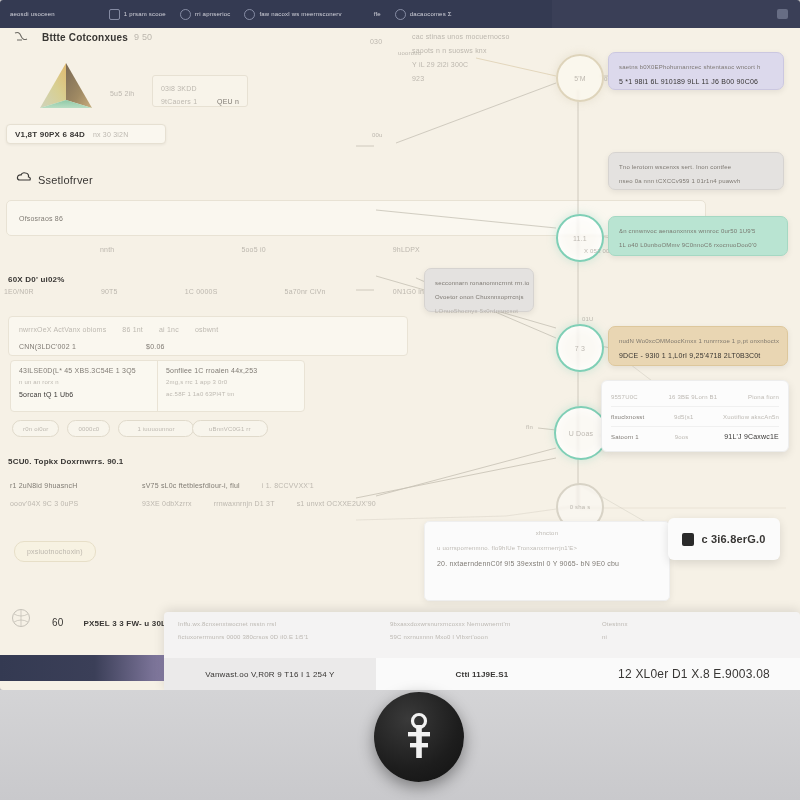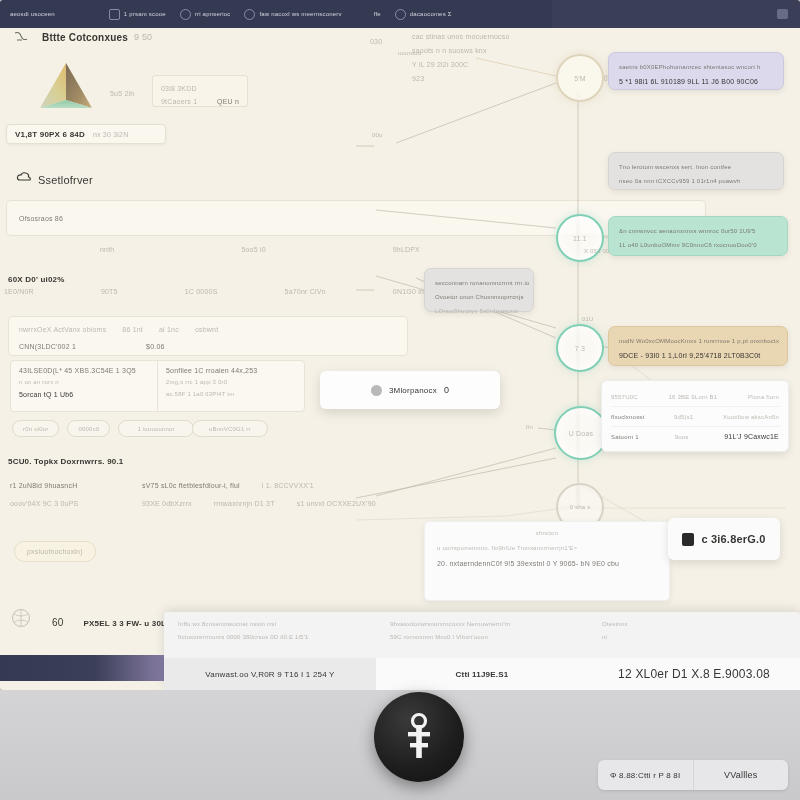--- a/index.html
+++ b/index.html
@@ -527,25 +527,20 @@
           <span class="tx dim" style="font-size:6px">9d5(s1</span>
           <span class="tx dim" style="font-size:6px">Xuotifiow  akscAn5n</span>
         </div>
         <div class="wr">
           <span class="tx" style="font-size:6px">Satoorn 1</span>
           <span class="tx dim" style="font-size:6px">9oos</span>
           <span class="tx dark" style="font-size:7px">91L'J 9Caxwc1E</span>
         </div>
       </div>
 
-      <div class="floatpill" style="left:-36px;top:343px">
-        <span class="fp-ico"></span>
-        <span class="tx dark" style="font-size:8px">3Mlorpanocx</span>
-        <span class="tx dark" style="font-size:9px">0</span>
-      </div>
 
       <div class="longcard" style="left:68px;top:493px">
         <span class="tx dim c" style="font-size:6px;text-align:center">xhncton</span>
         <span class="tx dim c" style="font-size:6px">u  uorrsporrenmno.  flo9hlUe  Tronxanxrrnerrjn1'E&gt;</span>
         <span class="tx c" style="font-size:7px">20.  nxtaerndennC0f 9!5    39exstnl   0    Y  9065- bN 9E0  cbu</span>
       </div>
 
       <div class="darkpill" style="left:312px;top:490px">
         <span class="dp-ico"></span>
         <span class="tx dark" style="font-size:11px;font-weight:bold">c  3i6.8erG.0</span>
@@ -587,22 +582,14 @@
 
   <div class="bigbtn">
     <svg width="34" height="50" viewBox="0 0 34 50">
       <circle cx="17" cy="9" r="6.5" fill="none" stroke="#f2f2f2" stroke-width="3.2"></circle>
       <rect x="14.2" y="13" width="5.6" height="33" fill="#f2f2f2"></rect>
       <rect x="6" y="20" width="22" height="4.4" fill="#f2f2f2"></rect>
       <rect x="8" y="31" width="18" height="4.4" fill="#f2f2f2"></rect>
     </svg>
   </div>
 
-  <div class="segpill">
-    <div class="s">
-      <span class="tx dark" style="font-size:8px">Φ 8.88:Ctti r P 8 8I</span>
-    </div>
-    <div class="s">
-      <span class="tx dark" style="font-size:9px">VVallles</span>
-    </div>
-  </div>
 
 </div>
 
 </body></html>

